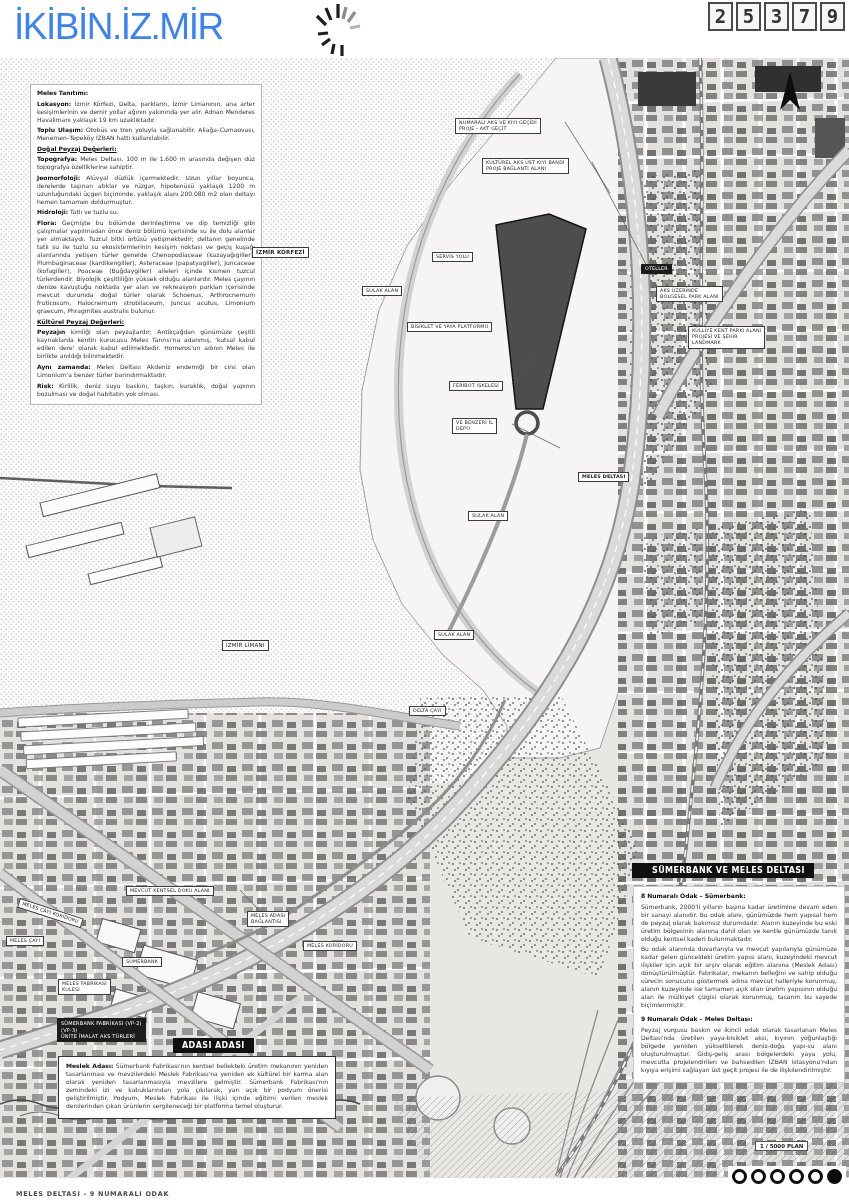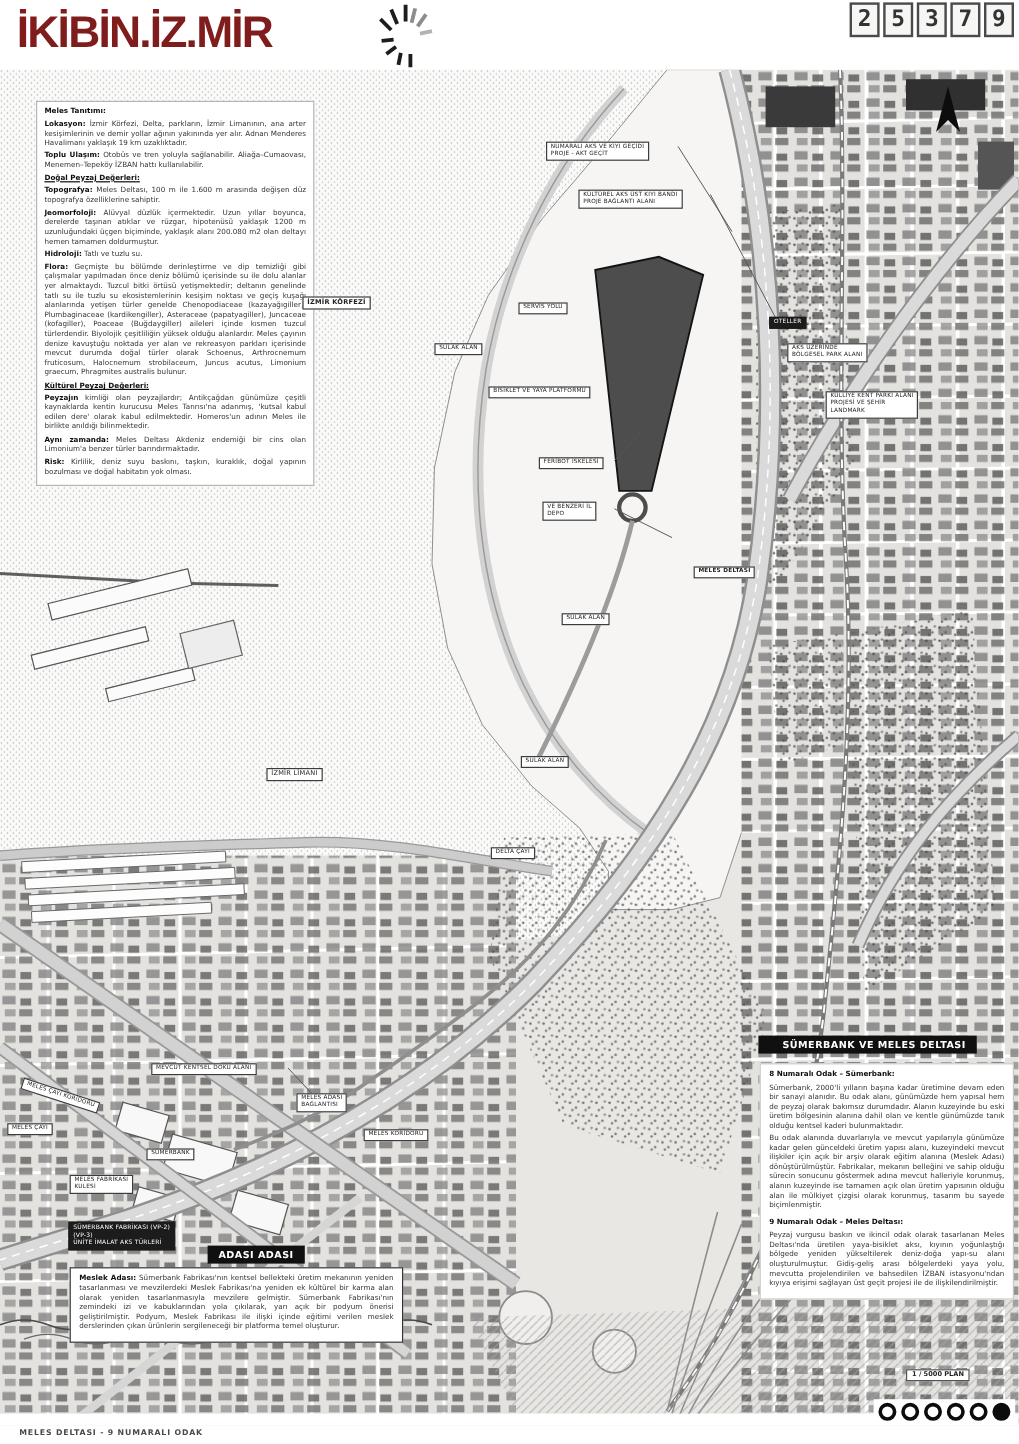--- a/index.html
+++ b/index.html
@@ -1,21 +1,21 @@
 <!DOCTYPE html>
 <html><head>
 <meta charset="utf-8">
 <style>
   html,body{margin:0;padding:0;background:#fff;}
   #board{position:relative;width:849px;height:1203px;background:#fff;overflow:hidden;
          font-family:"DejaVu Sans",sans-serif;color:#222;}
   
   #hdr{position:absolute;top:0;left:0;right:0;height:58px;background:#fff;z-index:10;}
   #logo{position:absolute;left:14px;top:6px;font-family:"Liberation Sans",sans-serif;
-        font-size:37px;font-weight:bold;letter-spacing:-1.5px;color:#7f1d1d;}
+        font-size:37px;font-weight:normal;letter-spacing:-1.5px;color:#3b82f6;}
   #sunburst{position:absolute;left:310px;top:2px;}
   #code{position:absolute;top:2px;right:4px;display:flex;gap:3px;z-index:11;}
   .digit{width:21px;height:25px;border:2px solid #4a4a4a;background:#f6f6f5;color:#333;
          font-family:"DejaVu Sans Mono",monospace;font-size:19px;line-height:24px;
          font-weight:bold;text-align:center;}
   
   #map{position:absolute;left:0;top:58px;width:849px;height:1130px;z-index:1;}
   
   .mlabel{position:absolute;background:#fff;border:1px solid #3c3c3c;color:#222;
           font-size:4.8px;line-height:1.3;padding:1px 3px;white-space:pre-line;

